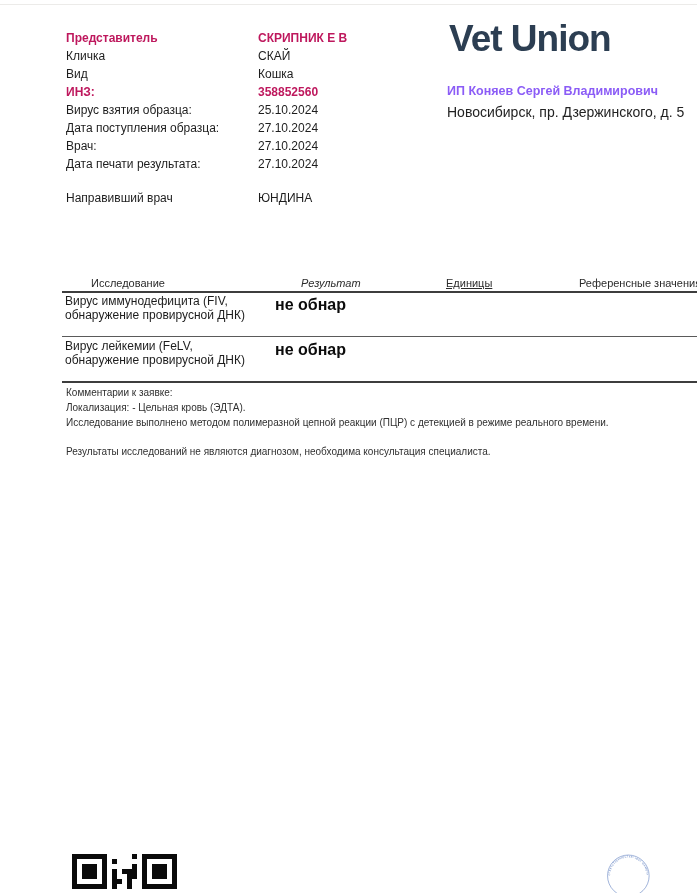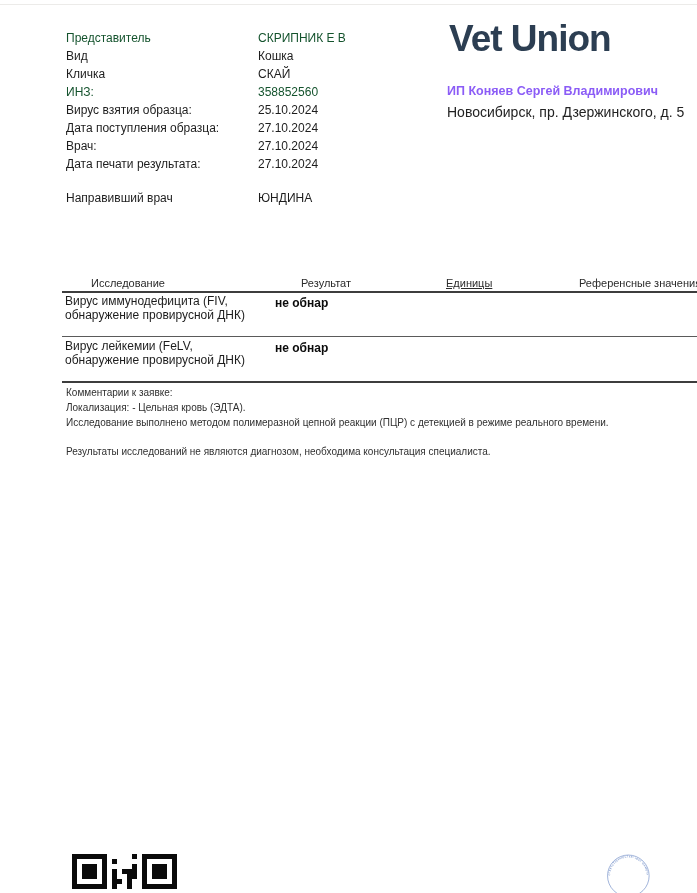--- a/index.html
+++ b/index.html
@@ -19,56 +19,56 @@
     background:#ecebe9;
   }
   
   .info-block{
     position:absolute;left:66px;top:29px;width:340px;
     font-size:12px;line-height:18px;color:#1d1d1d;
   }
   .info-row{display:flex;height:18px;}
   .info-row .lbl{width:192px;flex:0 0 192px;}
   .info-row .val{flex:1;}
-  .info-row.bold .lbl,.info-row.bold .val{font-weight:normal;color:#14532d;}
+  .info-row.bold .lbl,.info-row.bold .val{font-weight:bold;color:#be185d;}
   .info-row.referring{margin-top:16px;}
   
   .logo{
     position:absolute;left:449px;top:18px;
     font-size:37px;font-weight:800;letter-spacing:-1px;
     color:#2c3e52;white-space:nowrap;
   }
   .clinic-owner{
     position:absolute;left:447px;top:84px;
     font-size:12.5px;font-weight:bold;color:#8b5cf6;white-space:nowrap;
   }
   .clinic-address{
     position:absolute;left:447px;top:104px;
     font-size:14px;color:#222;white-space:nowrap;
   }
   
   .rtable{position:absolute;left:62px;top:0;width:635px;}
   .rtable .hcell{position:absolute;top:277px;font-size:11px;color:#2b2b2b;white-space:nowrap;padding-left:26px;}
   .hcell.c1{left:3px;}
-  .hcell.c2{left:213px;}
+  .hcell.c2{left:213px;font-style:italic;}
   .hcell.c3{left:358px;text-decoration:underline;}
   .hcell.c4{left:491px;}
   .tline{position:absolute;left:0;width:635px;background:#3d3d3d;}
   .tline.head{top:291px;height:2px;}
   .tline.mid{top:336px;height:1px;background:#5a5a5a;}
   .tline.bot{top:381px;height:2px;}
   .trow-test{
     position:absolute;left:3px;width:205px;
     font-size:12px;line-height:14px;color:#1d1d1d;
   }
   .trow-test.r1{top:294px;}
   .trow-test.r2{top:339px;}
   .trow-result{
     position:absolute;left:213px;
-    font-size:12px;font-weight:bold;color:#0b0b0b;white-space:nowrap;
+    font-size:16px;font-weight:bold;color:#0b0b0b;white-space:nowrap;
   }
   .trow-result.r1{top:296px;}
   .trow-result.r2{top:341px;}
   
   .comments{position:absolute;left:66px;top:388px;width:600px;font-size:10px;color:#303030;}
   .comments .cline{margin:0 0 4.5px 0;line-height:10.5px;}
   .comments .disclaimer{margin-top:18px;}
   
   .qr{position:absolute;left:72px;top:854px;width:105px;height:105px;}
   .stamp{position:absolute;left:556px;top:851px;width:145px;height:45px;}
@@ -78,26 +78,26 @@
 
 <div class="page">
   <div class="top-scan-line"></div>
 
   <div class="info-block">
     <div class="info-row bold">
       <span class="lbl">Представитель</span>
       <span class="val">СКРИПНИК Е В</span>
     </div>
     <div class="info-row">
+      <span class="lbl">Кличка</span>
+      <span class="val">СКАЙ</span>
+    </div>
+    <div class="info-row">
       <span class="lbl">Вид</span>
       <span class="val">Кошка</span>
-    </div>
-    <div class="info-row">
-      <span class="lbl">Кличка</span>
-      <span class="val">СКАЙ</span>
     </div>
     <div class="info-row bold">
       <span class="lbl">ИНЗ:</span>
       <span class="val">358852560</span>
     </div>
     <div class="info-row">
       <span class="lbl">Вирус взятия образца:</span>
       <span class="val">25.10.2024</span>
     </div>
     <div class="info-row">

